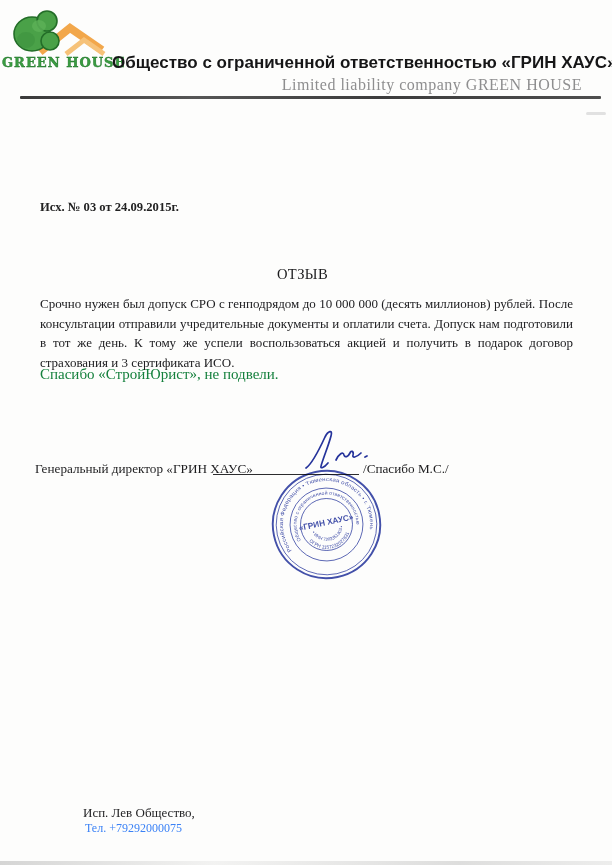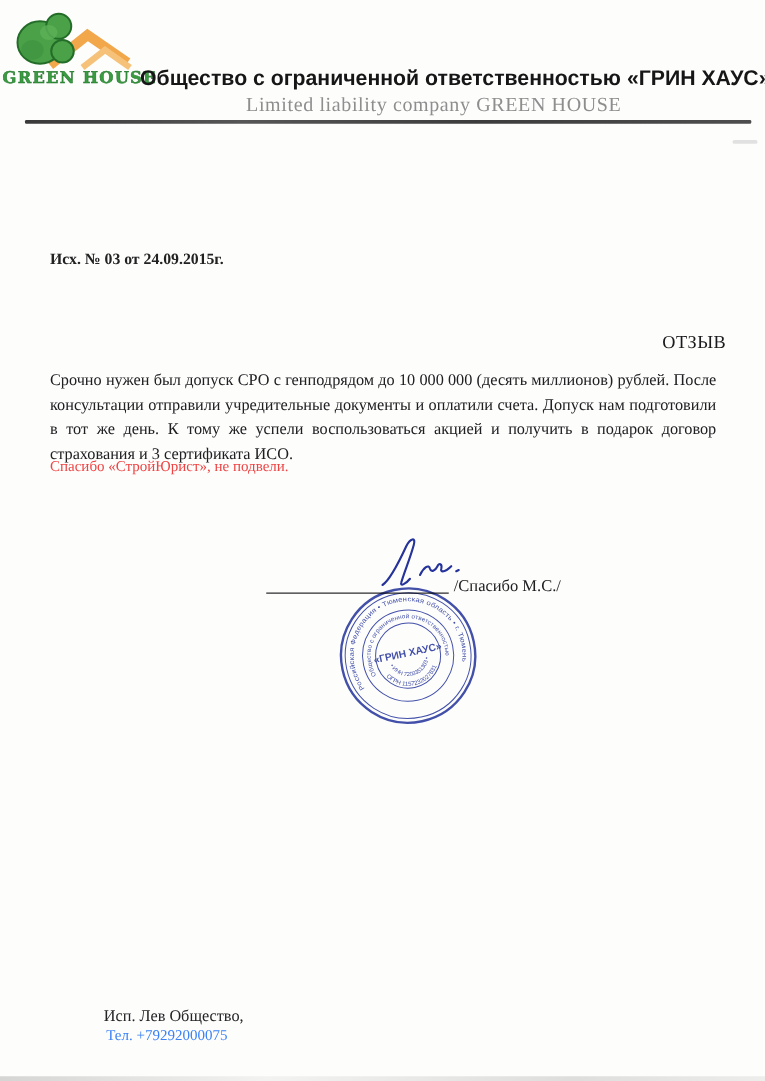--- a/index.html
+++ b/index.html
@@ -30,21 +30,21 @@
     position: absolute; left: 112px; top: 53px; width: 470px;
     text-align: center;
     font-family: "Liberation Sans", sans-serif;
     font-weight: bold;
     font-size: 17px;
     color: #161617;
     white-space: nowrap;
   }
   .company-en {
     position: absolute; left: 112px; top: 76px; width: 470px;
-    text-align: center;
+    text-align: right;
     font-size: 16px;
     color: #8e8e8f;
     letter-spacing: 0.5px;
     white-space: nowrap;
   }
   .header-divider {
     position: absolute; left: 20px; top: 96px; width: 581px; height: 2.6px;
     background: linear-gradient(90deg, #3a3a3a, #565656 30%, #3c3c3c 62%, #4e4e4e);
     border-radius: 1px;
   }
@@ -58,33 +58,33 @@
     font-size: 12.6px; font-weight: 700; color: #222;
     white-space: nowrap;
   }
   .addressee {
     position: absolute; right: 35px; top: 197px;
     font-size: 14.6px; color: #1c1c1e;
     white-space: nowrap;
   }
   
   .review-title {
-    position: absolute; left: 48px; top: 266px; width: 533px;
-    text-align: right;
+    position: absolute; left: 36px; top: 266px; width: 533px;
+    text-align: center;
     font-size: 14.6px; letter-spacing: 0.4px; color: #1b1b1d;
   }
   .review-paragraph {
     position: absolute; left: 40px; top: 294px; width: 533px;
     font-size: 13px; line-height: 19.6px;
     text-align: justify;
     color: #202023;
   }
   .thanks-paragraph {
     position: absolute; left: 40px; top: 366px; width: 533px;
-    font-size: 12px; color: #ef4444;
+    font-size: 15px; color: #15803d;
   }
   
   .director-label {
     position: absolute; left: 35px; top: 461px;
     font-size: 13.2px; color: #1d1d1f; white-space: nowrap;
   }
   .signature-line {
     position: absolute; left: 213px; top: 474px; width: 146px; height: 0;
     border-bottom: 1.4px solid #2c2c2e;
   }
@@ -139,20 +139,21 @@
   <div class="company-en">Limited liability company GREEN HOUSE</div>
   <div class="header-divider"></div>
   <div class="scan-smudge"></div>
 
   <div class="outgoing-ref">Исх. № 03 от 24.09.2015г.</div>
 
   <div class="review-title">ОТЗЫВ</div>
   <div class="review-paragraph">Срочно нужен был допуск СРО с генподрядом до 10 000 000 (десять миллионов) рублей. После консультации отправили учредительные документы и оплатили счета. Допуск нам подготовили в тот же день. К тому же успели воспользоваться акцией и получить в подарок договор страхования и 3 сертификата ИСО.</div>
   <div class="thanks-paragraph">Спасибо «СтройЮрист», не подвели.</div>
 
+  <div class="director-label">Генеральный директор «ГРИН ХАУС»</div>
   <div class="signature-line"></div>
   <div class="signee-name">/Спасибо М.С./</div>
 
   <svg class="signature-svg" viewBox="0 0 82 46">
     <g fill="none" stroke="#25339b" stroke-width="1.7" stroke-linecap="round">
       <path d="M 6 42 C 12 38 19 24 25 11 C 28 5 33 3 31 10 C 28 21 24 30 21 40 C 20 43 24 42 28 37"></path>
       <path d="M 36 34 C 39 28 43 25 44 29 C 45 32 48 31 50 27 C 51 24 54 25 53 29 C 52 32 56 32 61 27"></path>
       <path d="M 65 31 L 67 30"></path>
     </g>
   </svg>

